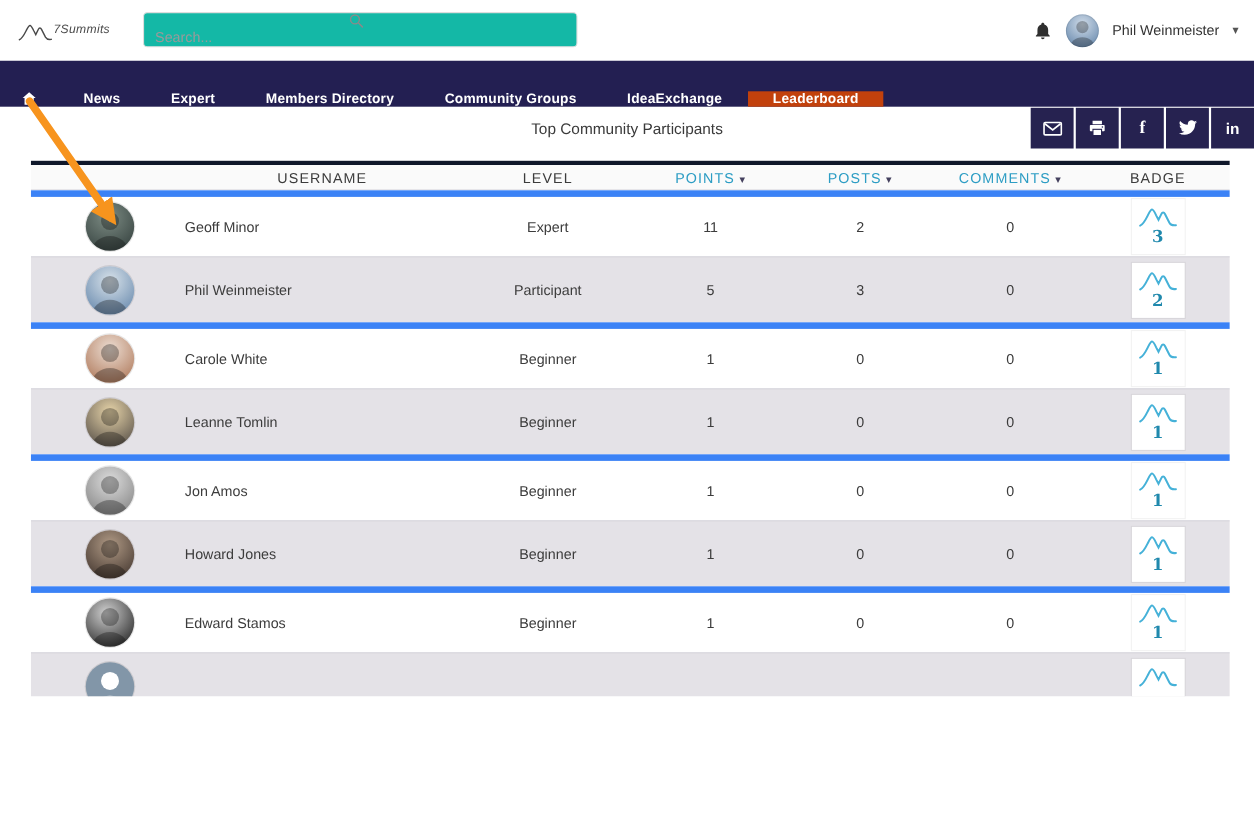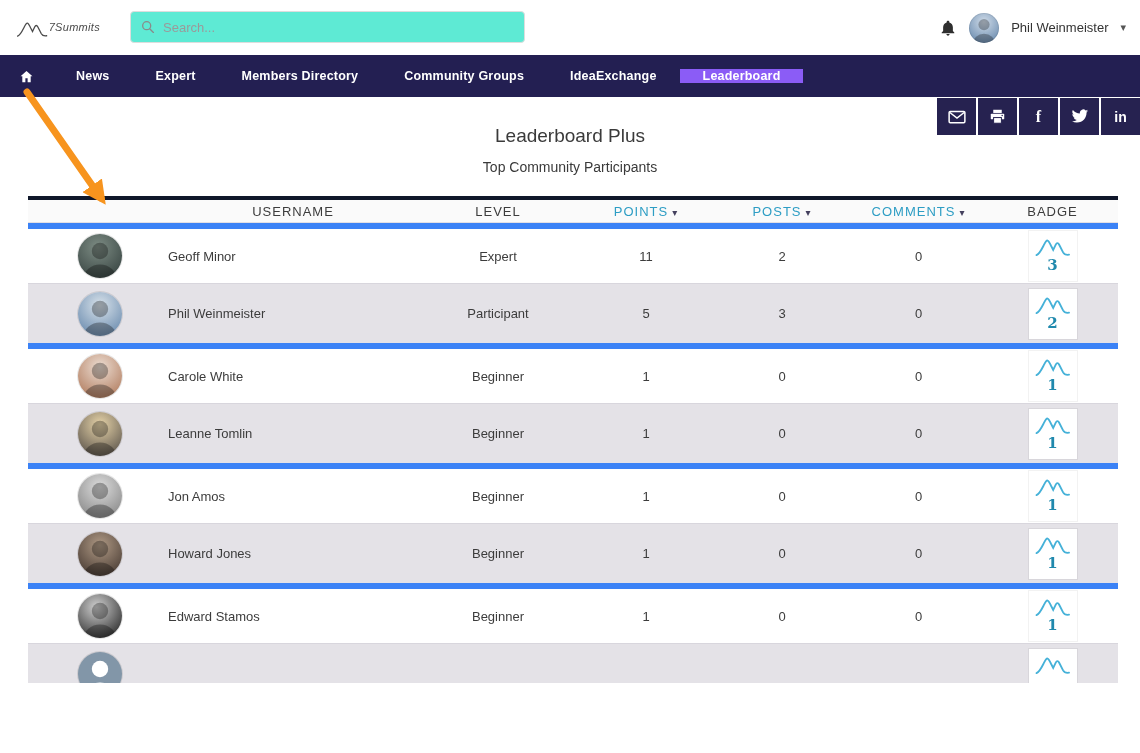--- a/index.html
+++ b/index.html
@@ -8,47 +8,47 @@
     width:1140px; height:753px; overflow:hidden; position:relative;
     font-family:"Liberation Sans","DejaVu Sans",sans-serif; color:#3c3c3c;
   }
   
   .topbar { height:55px; background:#fff; display:flex; align-items:center; position:relative; }
   .logo { display:flex; flex-direction:row; align-items:center; margin-left:16px; width:84px; cursor:pointer; }
   .logo svg { display:block; }
   .logo-text { font-size:11px; font-style:italic; color:#4a4a4a; margin-top:-2px; letter-spacing:.3px; }
   .searchbox {
     position:absolute; left:130px; top:11px; width:395px; height:32px;
-    border:1px solid #ddd; border-radius:4px; background:#5eead4;
-    display:flex; align-items:center; padding:0 10px;
+    border:1px solid #ddd; border-radius:4px; background:#14b8a6;
+    display:flex; align-items:center; padding:0 10px;flex-direction:column;
   }
   .searchbox svg { flex:0 0 auto; margin-right:8px; }
   .searchbox input {
     border:none; outline:none; background:transparent; width:100%;
     font-size:13px; color:#444; font-family:"Liberation Sans","DejaVu Sans",sans-serif;
   }
   .searchbox input::placeholder { color:#9a9a9a; }
   .userarea { position:absolute; right:14px; top:0; height:55px; display:flex; align-items:center; gap:12px; }
   .bell { cursor:pointer; display:flex; }
   .user-avatar {
     width:30px; height:30px; border-radius:50%; overflow:hidden; cursor:pointer;
     background:radial-gradient(circle at 50% 30%, #cfdbe8, #5b7fa6);
     box-shadow:0 0 0 1px rgba(0,0,0,.08) inset; color:rgba(0,0,0,.28);
   }
   .user-avatar svg, .avatar svg { display:block; width:100%; height:100%; }
   .user-name { font-size:13px; color:#333; cursor:pointer; }
   .chev { font-size:11px; color:#555; cursor:pointer; }
   
-  .mainnav { height:42px; background:#231f52; display:flex; align-items:center; }
+  .mainnav { height:42px; background:#231f52; display:flex; align-items:flex-end; }
   .nav-item {
     display:flex; align-items:center; padding:0 23px; color:#fff; font-size:12.5px;
     font-weight:bold; text-decoration:none; cursor:pointer; letter-spacing:.2px;
   }
   .nav-item.home { padding:0 19px; }
-  .nav-item.active { background:#8b5cf6; }
+  .nav-item.active { background:#c2410c; }
   
   .share { position:absolute; right:0; top:98px; display:flex; gap:2px; }
   .share-btn {
     width:39px; height:37px; background:#262250; display:flex; align-items:center;
     justify-content:center; cursor:pointer; color:#fff;
   }
   .share-glyph { color:#fff; font-size:16px; font-weight:bold; font-family:"Liberation Serif","DejaVu Serif",serif; }
   .share-glyph.sans { font-family:"Liberation Sans","DejaVu Sans",sans-serif; font-size:14px; }
   
   .annotation-arrow { position:absolute; left:14px; top:88px; pointer-events:none; }
@@ -175,21 +175,20 @@
     <a class="share-btn">
       <svg width="18" height="15" viewBox="0 0 24 20">
         <path d="M23 2.6c-.8.4-1.7.7-2.6.8a4.6 4.6 0 0 0 2-2.5c-.9.5-1.9.9-2.9 1.1A4.5 4.5 0 0 0 11.7 5c0 .4 0 .7.1 1A12.8 12.8 0 0 1 2.5 1.4a4.5 4.5 0 0 0 1.4 6 4.4 4.4 0 0 1-2-.6v.1c0 2.2 1.5 4 3.6 4.4-.7.2-1.4.2-2 .1a4.5 4.5 0 0 0 4.2 3.1A9 9 0 0 1 1 16.1a12.7 12.7 0 0 0 6.9 2c8.3 0 12.8-6.9 12.8-12.8v-.6c.9-.6 1.6-1.4 2.3-2.1z" fill="#fff"></path>
       </svg>
     </a>
     <a class="share-btn">
       <span class="share-glyph sans">in</span>
     </a>
   </div>
 
-  <h1 class="page-title">Leaderboard Plus</h1>
   <h2 class="page-subtitle">Top Community Participants</h2>
 
   <div class="table">
     <div class="thead">
       <div class="cell"></div>
       <div class="cell th"><span>USERNAME</span></div>
       <div class="cell th"><span>LEVEL</span></div>
       <div class="cell th sortable"><span>POINTS</span><span class="sort-arrow">▾</span></div>
       <div class="cell th sortable"><span>POSTS</span><span class="sort-arrow">▾</span></div>
       <div class="cell th sortable"><span>COMMENTS</span><span class="sort-arrow">▾</span></div>

